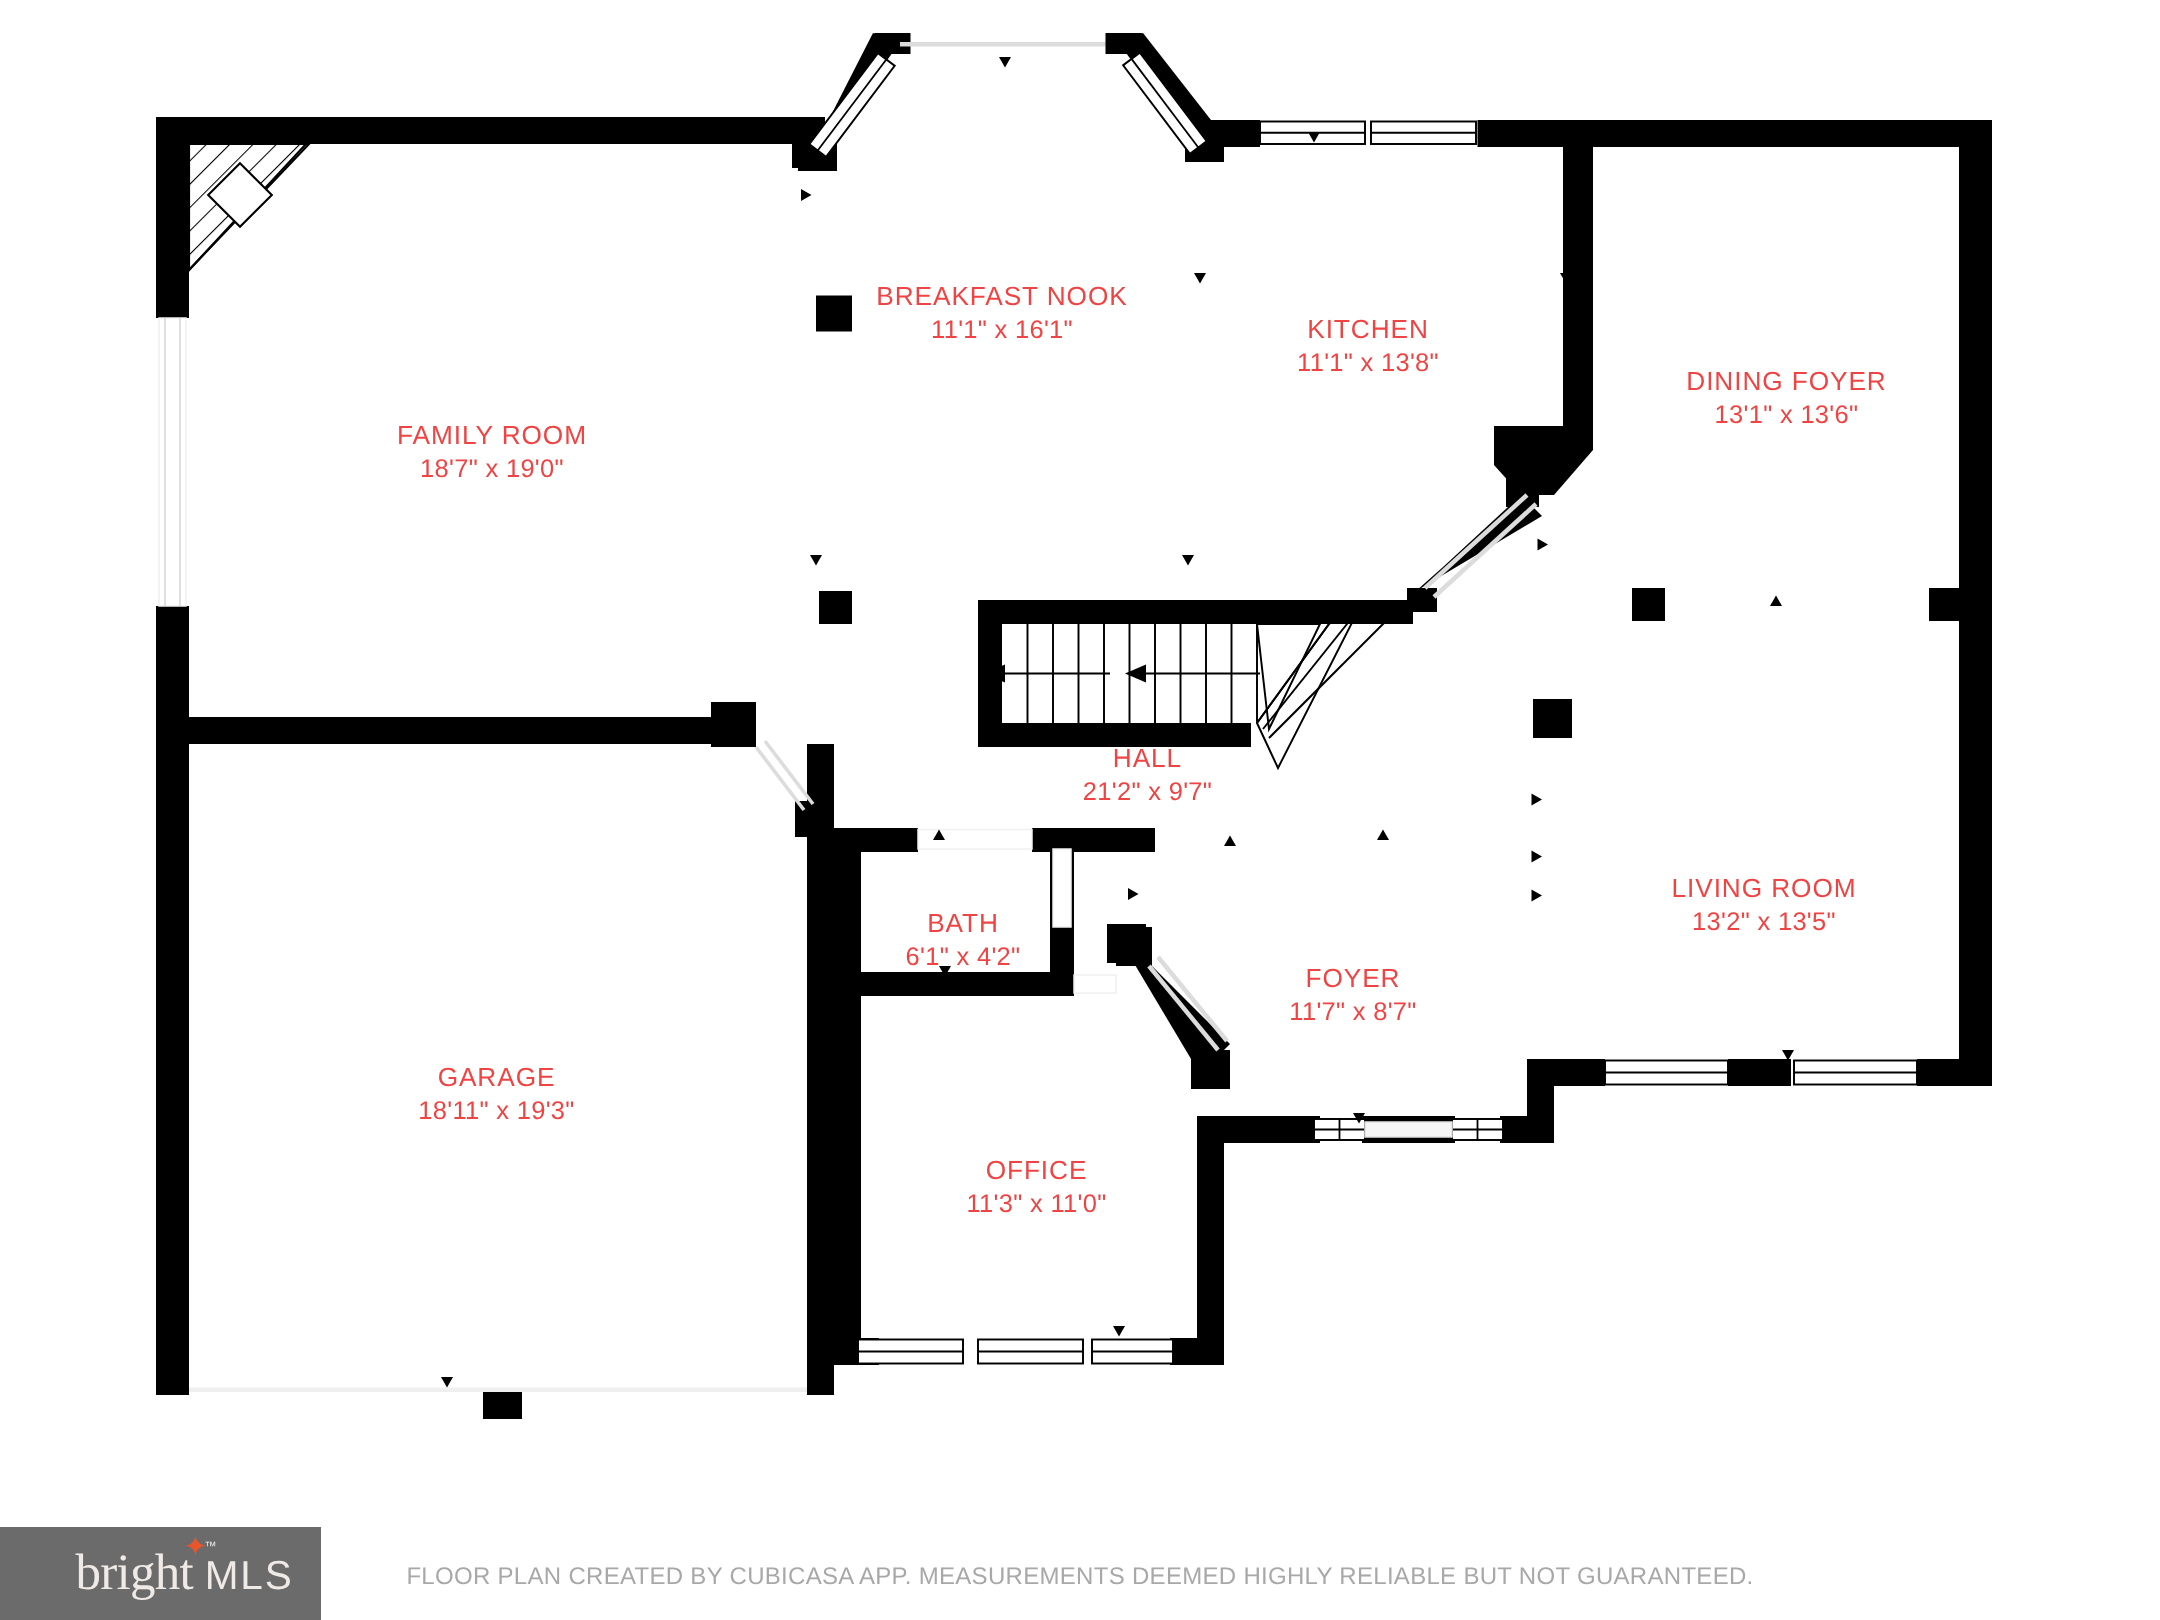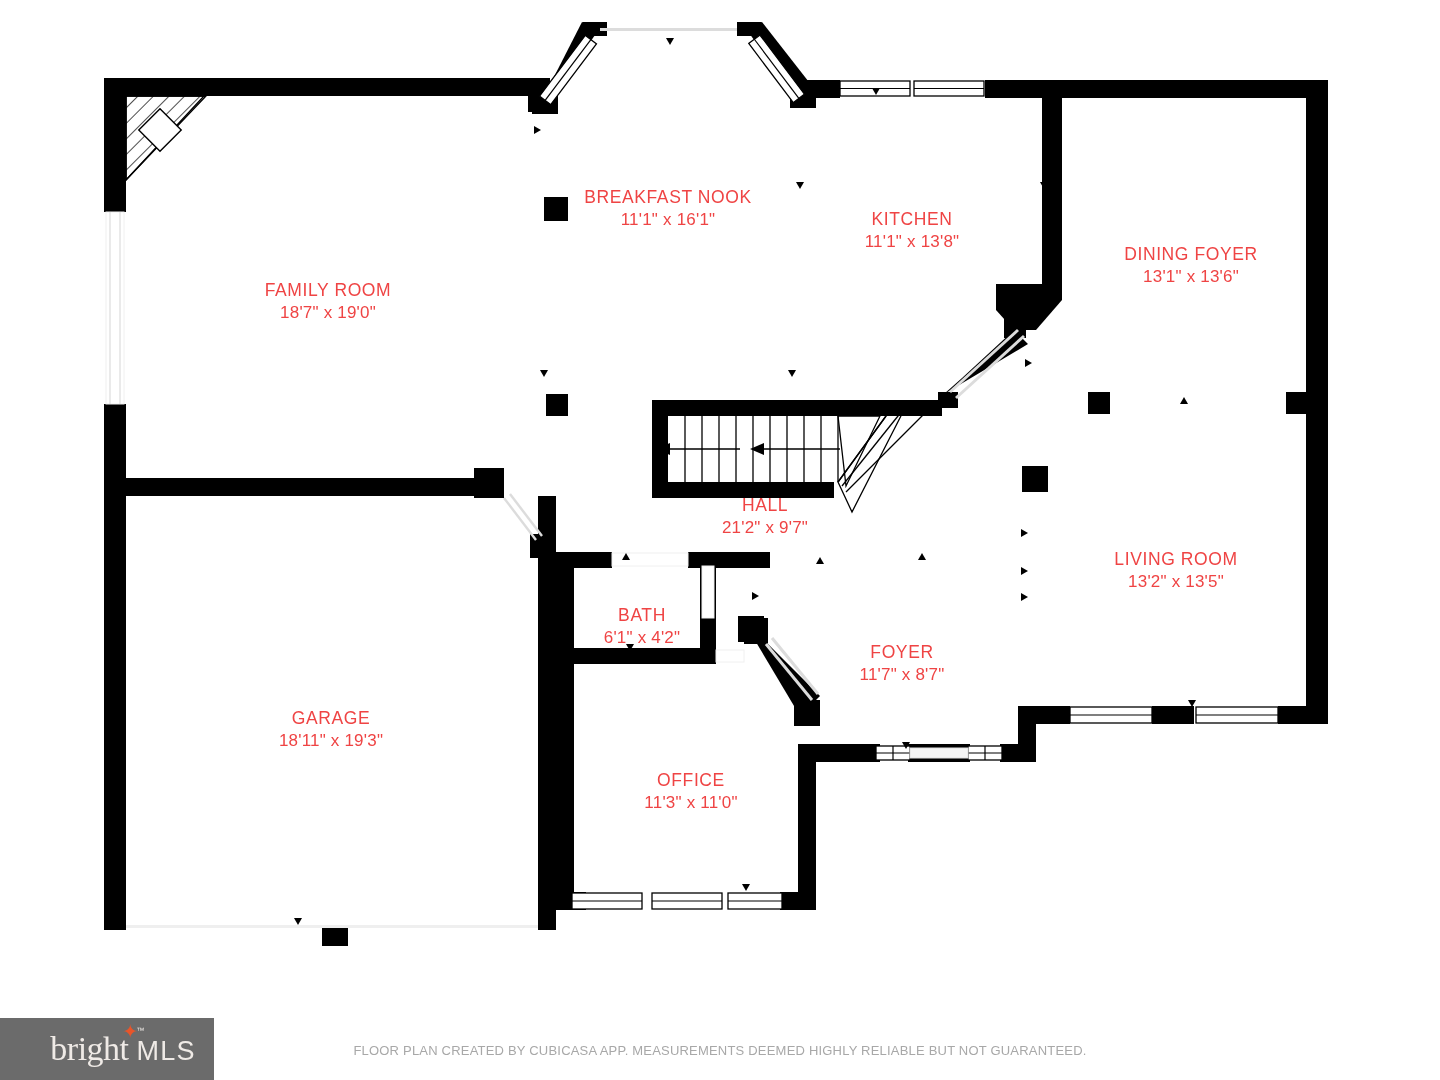--- a/index.html
+++ b/index.html
@@ -104,21 +104,21 @@
     line-height: 1;
   }
   #disclaimer {
     position: absolute;
     left: 0;
     top: 0;
     width: 1440px;
     text-align: center;
     top: 33px;
     font-family: "Liberation Sans", sans-serif;
-    font-size: 13px;
+    font-size: 16px;
     letter-spacing: 0.2px;
     color: #a8a8a8;
   }
 </style>
 </head>
 <body>
 
 <div id="page">
 
   <svg id="floorplan-svg" viewBox="0 0 1440 1080">
@@ -370,21 +370,21 @@
   <div class="room-label" style="left:912px; top:208px;">
     <span class="rl-name">KITCHEN</span>
     <span class="rl-dims">11'1" x 13'8"</span>
   </div>
 
   <div class="room-label" style="left:1191px; top:243px;">
     <span class="rl-name">DINING FOYER</span>
     <span class="rl-dims">13'1" x 13'6"</span>
   </div>
 
-  <div class="room-label" style="left:1176px; top:548px;">
+  <div class="room-label" style="left:1176px; top:581px;">
     <span class="rl-name">LIVING ROOM</span>
     <span class="rl-dims">13'2" x 13'5"</span>
   </div>
 
   <div class="room-label" style="left:765px; top:494px;">
     <span class="rl-name">HALL</span>
     <span class="rl-dims">21'2" x 9'7"</span>
   </div>
 
   <div class="room-label" style="left:902px; top:641px;">

